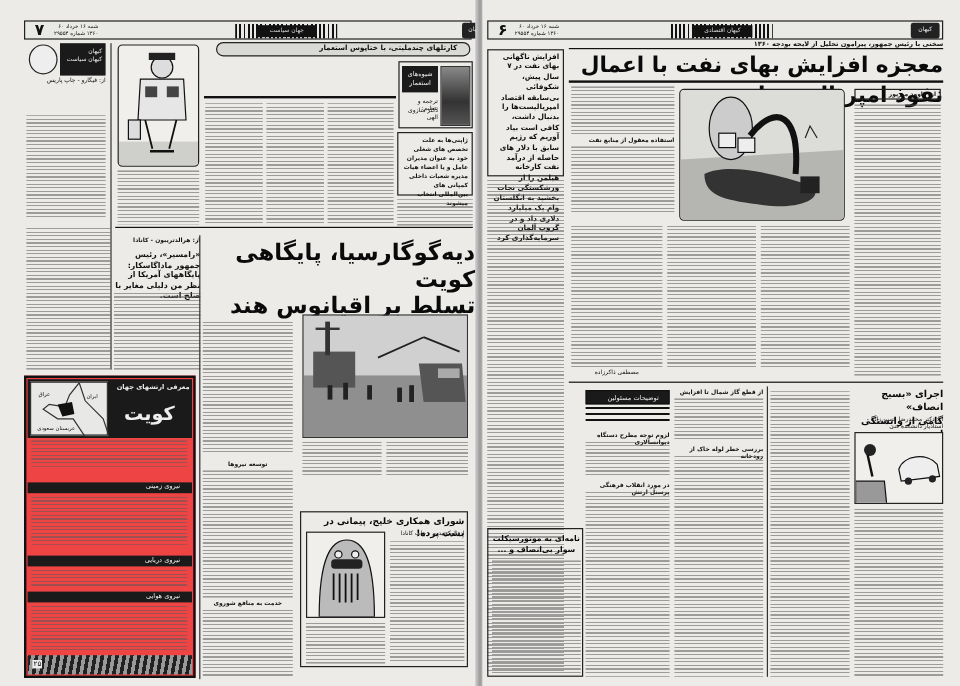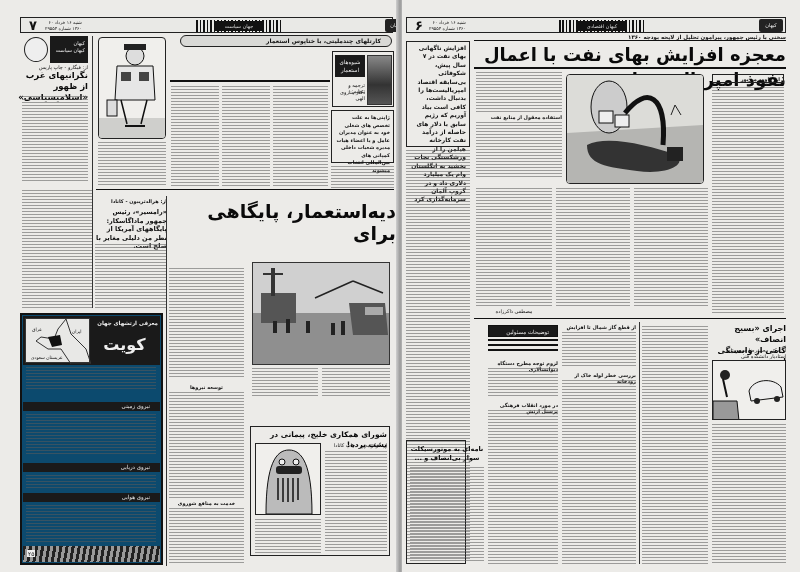--- a/index.html
+++ b/index.html
@@ -46,21 +46,20 @@
       <span class="section" style="left:193px;width:50px;">جهان سیاست</span>
       <span class="logo" style="left:364px;width:22px;">کیهان</span>
     </div>
 
     <div class="abs boxed" style="left:24px;top:37px;width:24px;height:25px;border-radius:50%;background:#eee;"></div>
     <div class="abs dark rtl" style="left:50px;top:36px;width:38px;height:27px;font-size:5px;padding:4px 3px;line-height:7px;">
       <span>کیهان</span><br>
       <span>کیهان سیاست</span>
     </div>
     <div class="abs small" style="left:22px;top:64px;width:66px;">از: فیگارو - چاپ پاریس</div>
-    <div class="abs headline" style="left:22px;top:70px;width:66px;font-size:8.5px;line-height:11px;">نگرانیهای غرب از ظهور «اسلامیسیاسی»</div>
     <div class="abs txt" style="left:22px;top:96px;width:66px;height:85px;"></div>
     <div class="abs col-rule" style="left:92px;top:36px;height:272px;"></div>
 
     <div class="abs cartoon" style="left:98px;top:37px;width:68px;height:102px;">
       <svg width="68" height="102" viewBox="0 0 68 102">
         <rect x="0" y="80" width="68" height="22" fill="#cfcfcc"></rect>
         <ellipse cx="36" cy="18" rx="9" ry="9" fill="#ddd" stroke="#111"></ellipse>
         <rect x="25" y="6" width="22" height="6" fill="#222"></rect>
         <path d="M18 28 L54 28 L56 62 L16 62 Z" fill="#e6e6e6" stroke="#111"></path>
         <rect x="22" y="34" width="10" height="9" fill="#444"></rect>
@@ -89,21 +88,22 @@
     <div class="abs txt" style="left:273px;top:86px;width:55px;height:100px;"></div>
     <div class="abs txt" style="left:331px;top:166px;width:63px;height:22px;"></div>
     <div class="abs rule" style="left:96px;top:189px;width:298px;"></div>
 
     <div class="abs txt" style="left:22px;top:190px;width:70px;height:118px;"></div>
     <div class="abs small" style="left:95px;top:198px;width:72px;font-weight:bold;">از: هرالدتریبون - کانادا</div>
     <div class="abs rtl" style="left:95px;top:208px;width:72px;font-size:6.5px;line-height:8.5px;font-weight:bold;">«رامسیر»، رئیس جمهور ماداگاسکار: پایگاههای آمریکا از نظر من دلیلی مغایر با صلح است.</div>
     <div class="abs txt" style="left:95px;top:244px;width:72px;height:64px;"></div>
 
     <div class="abs headline" style="left:168px;top:200px;width:228px;font-size:19px;line-height:22px;">
-      <div>دیه‌استعمار، پایگاهی برای</div>
+      <div>دیه‌گوگارسیا، پایگاهی کویت</div>
+      <div>تسلط بر اقیانوس هند</div>
     </div>
     <div class="abs txt" style="left:169px;top:268px;width:75px;height:110px;"></div>
     <div class="abs col-rule" style="left:166px;top:196px;height:370px;"></div>
 
     <div class="abs photo" style="left:252px;top:262px;width:138px;height:103px;">
       <svg width="138" height="103" viewBox="0 0 138 103">
         <rect x="0" y="0" width="138" height="50" fill="#d0d0d0"></rect>
         <rect x="0" y="50" width="138" height="53" fill="#8f8f8f"></rect>
         <rect x="8" y="30" width="35" height="30" fill="#555"></rect>
         <rect x="18" y="5" width="4" height="28" fill="#333"></rect>
@@ -143,21 +143,21 @@
               <line x1="32" y1="34" x2="32" y2="58"></line>
               <line x1="37" y1="34" x2="37" y2="58"></line>
               <line x1="42" y1="34" x2="42" y2="56"></line>
             </g>
         </svg>
       </div>
       <div class="abs txt" style="left:74px;top:24px;width:62px;height:102px;"></div>
       <div class="abs txt" style="left:4px;top:92px;width:66px;height:34px;"></div>
     </div>
 
-    <div class="abs" style="left:20px;top:313px;width:143px;height:252px;border:2px solid #111;background:#0c4a6e;">
+    <div class="abs" style="left:20px;top:313px;width:143px;height:252px;border:2px solid #111;background:#ef4444;">
       <div class="abs dark" style="left:1px;top:1px;width:137px;height:49px;"></div>
       <div class="abs" style="left:3px;top:3px;width:65px;height:45px;background:#e8e8e6;border:1px solid #333;">
         <svg width="65" height="45" viewBox="0 0 65 45">
           <path d="M40 0 L45 15 L60 30 L65 45 L45 45 L35 30 L22 30 L10 22 L15 18 L28 20 L32 10 Z" fill="none" stroke="#333"></path>
           <path d="M22 18 L34 16 L36 26 L26 28 Z" fill="#111"></path>
         </svg>
         <span class="abs" style="left:6px;top:8px;font-size:4.5px;">عراق</span>
         <span class="abs" style="left:46px;top:10px;font-size:4.5px;">ایران</span>
         <span class="abs" style="left:5px;top:36px;font-size:4.5px;">عربستان سعودی</span>
       </div>
@@ -228,21 +228,21 @@
 
     <div class="abs boxed small" style="left:310px;top:74px;width:72px;height:9px;font-weight:bold;line-height:8px;padding-right:3px;">از: داوود میرپور</div>
     <div class="abs txt" style="left:310px;top:87px;width:72px;height:226px;"></div>
 
     <div class="abs txt" style="left:74px;top:188px;width:76px;height:118px;"></div>
     <div class="abs txt" style="left:154px;top:188px;width:74px;height:118px;"></div>
     <div class="abs txt" style="left:232px;top:188px;width:74px;height:118px;"></div>
     <div class="abs small" style="left:74px;top:308px;width:76px;text-align:center;">مصطفی ذاکرزاده</div>
     <div class="abs rule" style="left:72px;top:318px;width:312px;"></div>
 
-    <div class="abs boxed" style="left:4px;top:440px;width:60px;height:124px;">
+    <div class="abs boxed" style="left:4px;top:440px;width:80px;height:124px;">
       <div class="abs headline" style="left:3px;top:4px;width:74px;font-size:6.5px;line-height:9px;text-align:center;">نامه‌ای به موتورسیکلت سوار بی‌انصاف و ...</div>
       <div class="abs txt" style="left:3px;top:26px;width:74px;height:94px;"></div>
     </div>
 
     <div class="abs" style="left:86px;top:325px;width:70px;height:30px;">
       <div class="abs dark rtl" style="left:0;top:0;width:70px;height:12px;font-size:5.5px;line-height:12px;padding-right:8px;border:1px solid #111;">توضیحات مسئولین</div>
       <div class="abs" style="left:0;top:14px;width:70px;height:14px;background:repeating-linear-gradient(180deg,#111 0 2px,transparent 2px 5px);"></div>
     </div>
     <div class="abs small" style="left:86px;top:360px;width:70px;font-weight:bold;">لزوم توجه مطرح دستگاه دیوانسالاری</div>
     <div class="abs txt" style="left:86px;top:368px;width:70px;height:30px;"></div>

